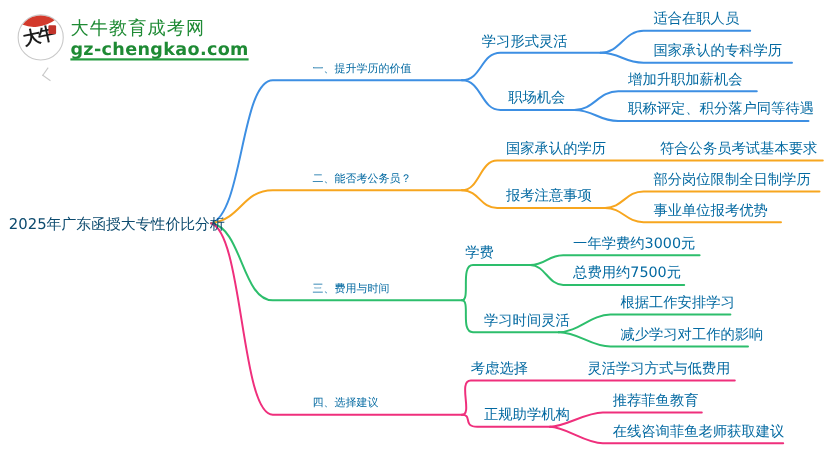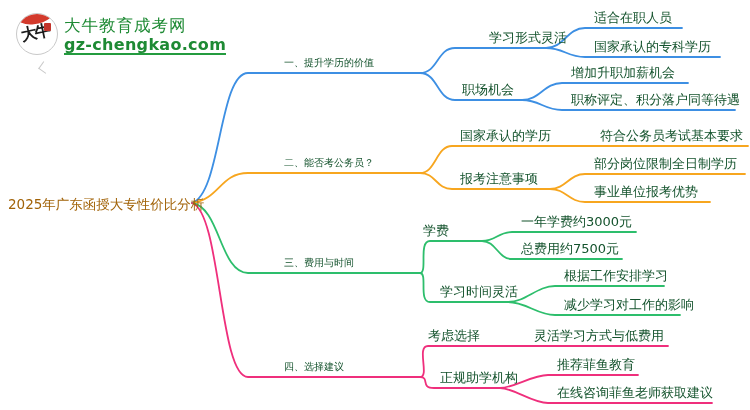--- a/index.html
+++ b/index.html
@@ -7,25 +7,25 @@
     position:relative;
     width:750px;height:410px;
     background:#fff;
     overflow:hidden;
     font-family:"DejaVu Sans","Liberation Sans",sans-serif;
   }
   svg.links{position:absolute;left:0;top:0;width:750px;height:410px;}
   .node{
     position:absolute;
     white-space:nowrap;
-    color:#14532d;
+    color:#0369a1;
     font-size:13px;
     line-height:16px;
   }
-  .root-title{font-size:13.5px;font-weight:500;color:#a16207;}
+  .root-title{font-size:13.5px;font-weight:500;color:#0c4a6e;}
   .branch{font-size:10px;font-weight:500;}
   
   .logo{position:absolute;left:16px;top:13px;display:flex;align-items:flex-start;}
   .logo-icon{
     position:relative;width:40px;height:40px;border-radius:50%;
     border:1.5px solid #c9c9c9;background:#fff;overflow:hidden;flex:0 0 auto;
   }
   .logo-cap{
     position:absolute;left:-2px;top:-6px;width:42px;height:16px;
     background:#d33a2c;border-radius:0 0 60% 45%/0 0 100% 70%;
@@ -102,21 +102,21 @@
     <div class="logo-tail"></div>
     <div class="logo-text">
       <div class="site-name">大牛教育成考网</div>
       <div class="site-domain">gz-chengkao.com</div>
     </div>
   </div>
 
   <div class="node root-title" style="left:8px;top:196px;">2025年广东函授大专性价比分析</div>
 
   <div class="node branch" style="left:284px;top:55px;">一、提升学历的价值</div>
-  <div class="node" style="left:489px;top:30px;font-family:Liberation Serif, serif;">学习形式灵活</div>
+  <div class="node" style="left:438px;top:30px;font-family:Liberation Serif, serif;">学习形式灵活</div>
   <div class="node" style="left:594px;top:10px;">适合在职人员</div>
   <div class="node" style="left:594px;top:39px;">国家承认的专科学历</div>
   <div class="node" style="left:462px;top:82px;">职场机会</div>
   <div class="node" style="left:571px;top:65px;">增加升职加薪机会</div>
   <div class="node" style="left:571px;top:92px;">职称评定、积分落户同等待遇</div>
 
   <div class="node branch" style="left:284px;top:155px;">二、能否考公务员？</div>
   <div class="node" style="left:460px;top:128px;">国家承认的学历</div>
   <div class="node" style="left:600px;top:128px;">符合公务员考试基本要求</div>
   <div class="node" style="left:460px;top:171px;">报考注意事项</div>

